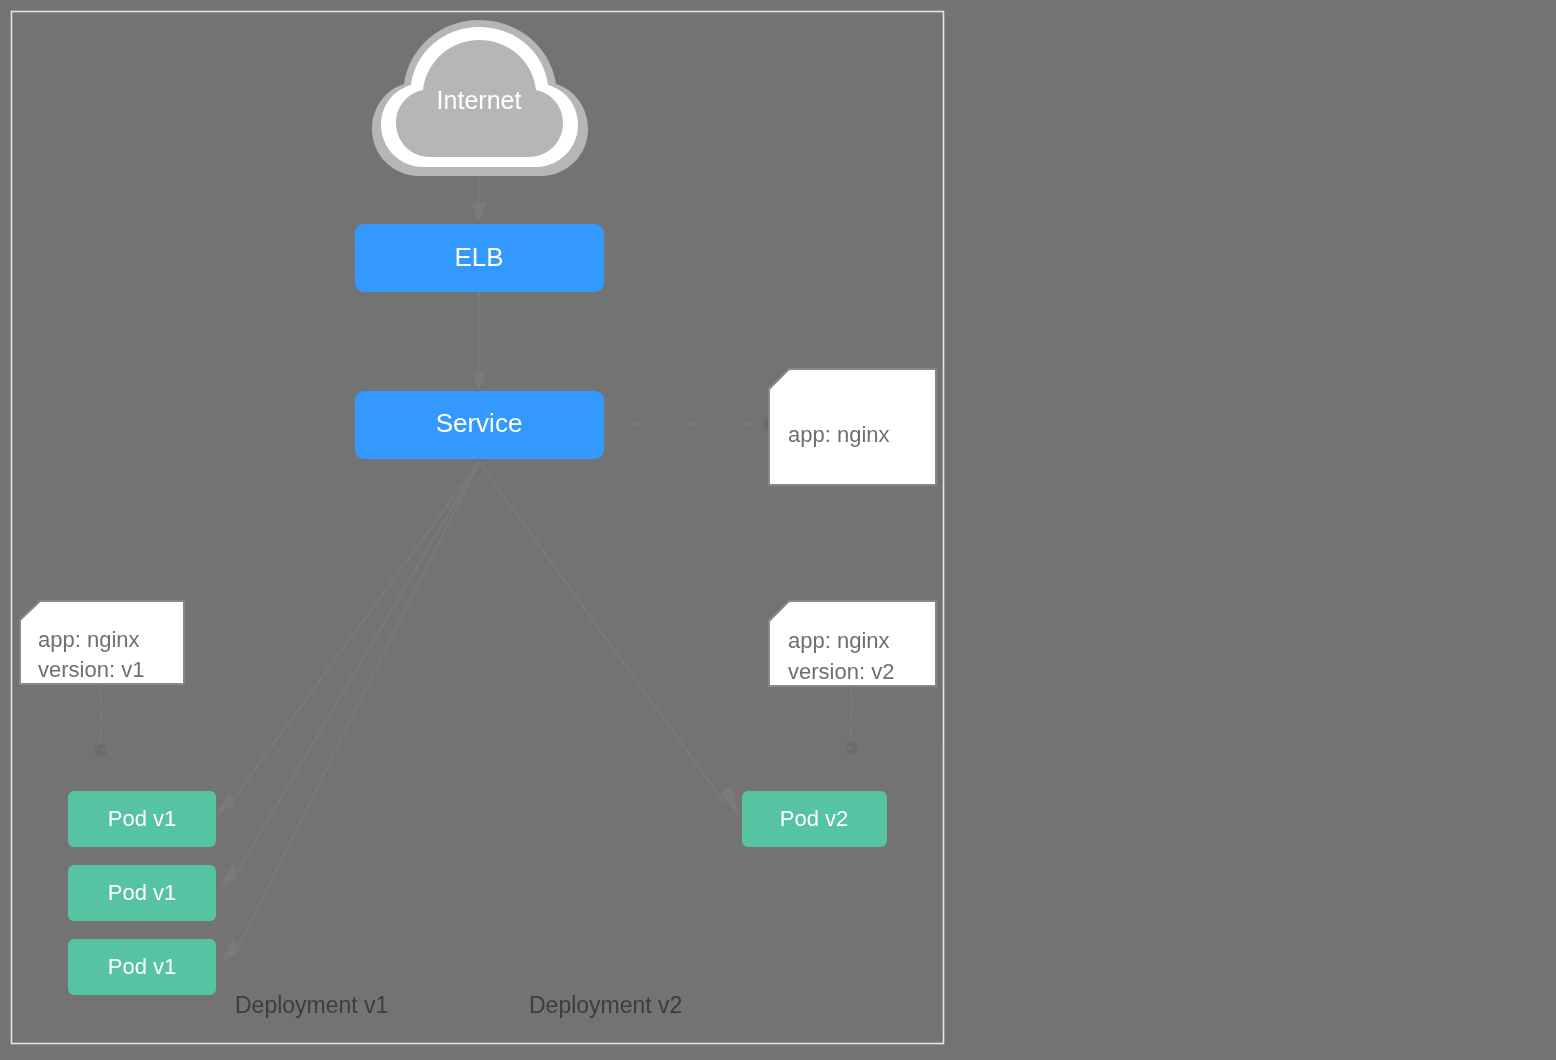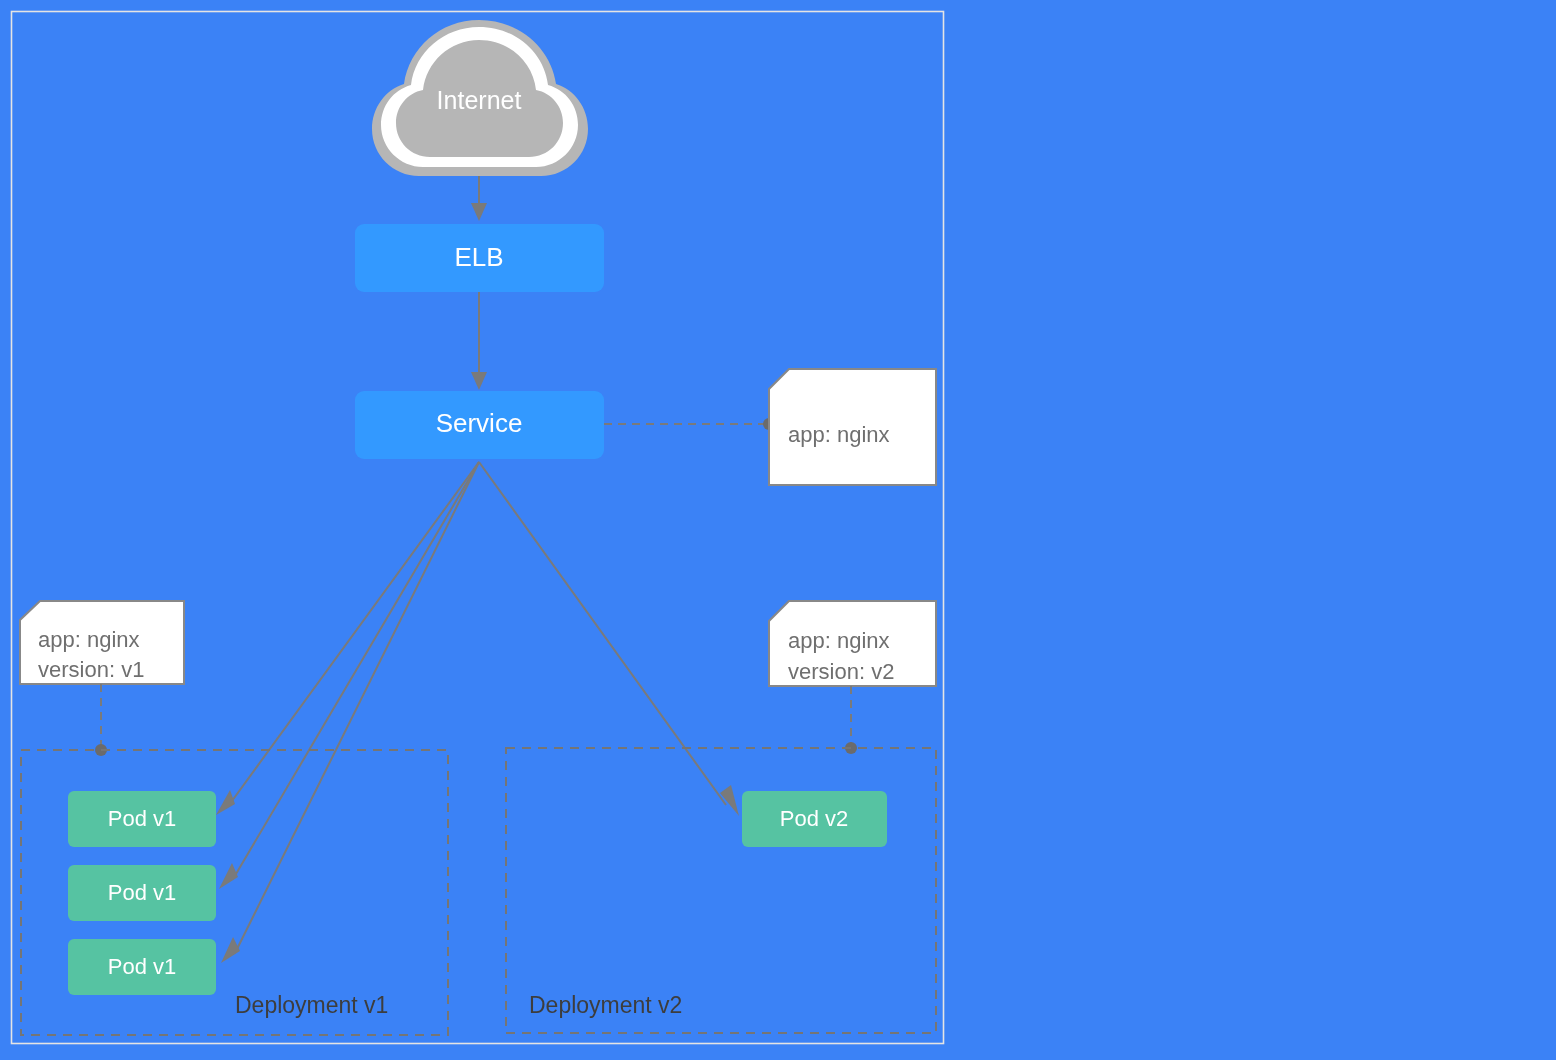--- a/index.html
+++ b/index.html
@@ -10,21 +10,21 @@
   body {
     width: 1556px;
     height: 1060px;
     font-family: "Liberation Sans", sans-serif;
     overflow: hidden;
   }
   #canvas {
     position: relative;
     width: 1556px;
     height: 1060px;
-    background: #3b82f6;
+    background: #737373;
   }
   #diagram-svg {
     position: absolute;
     left: 0;
     top: 0;
     width: 1556px;
     height: 1060px;
   }
   .frame-rect {
     fill: none;

